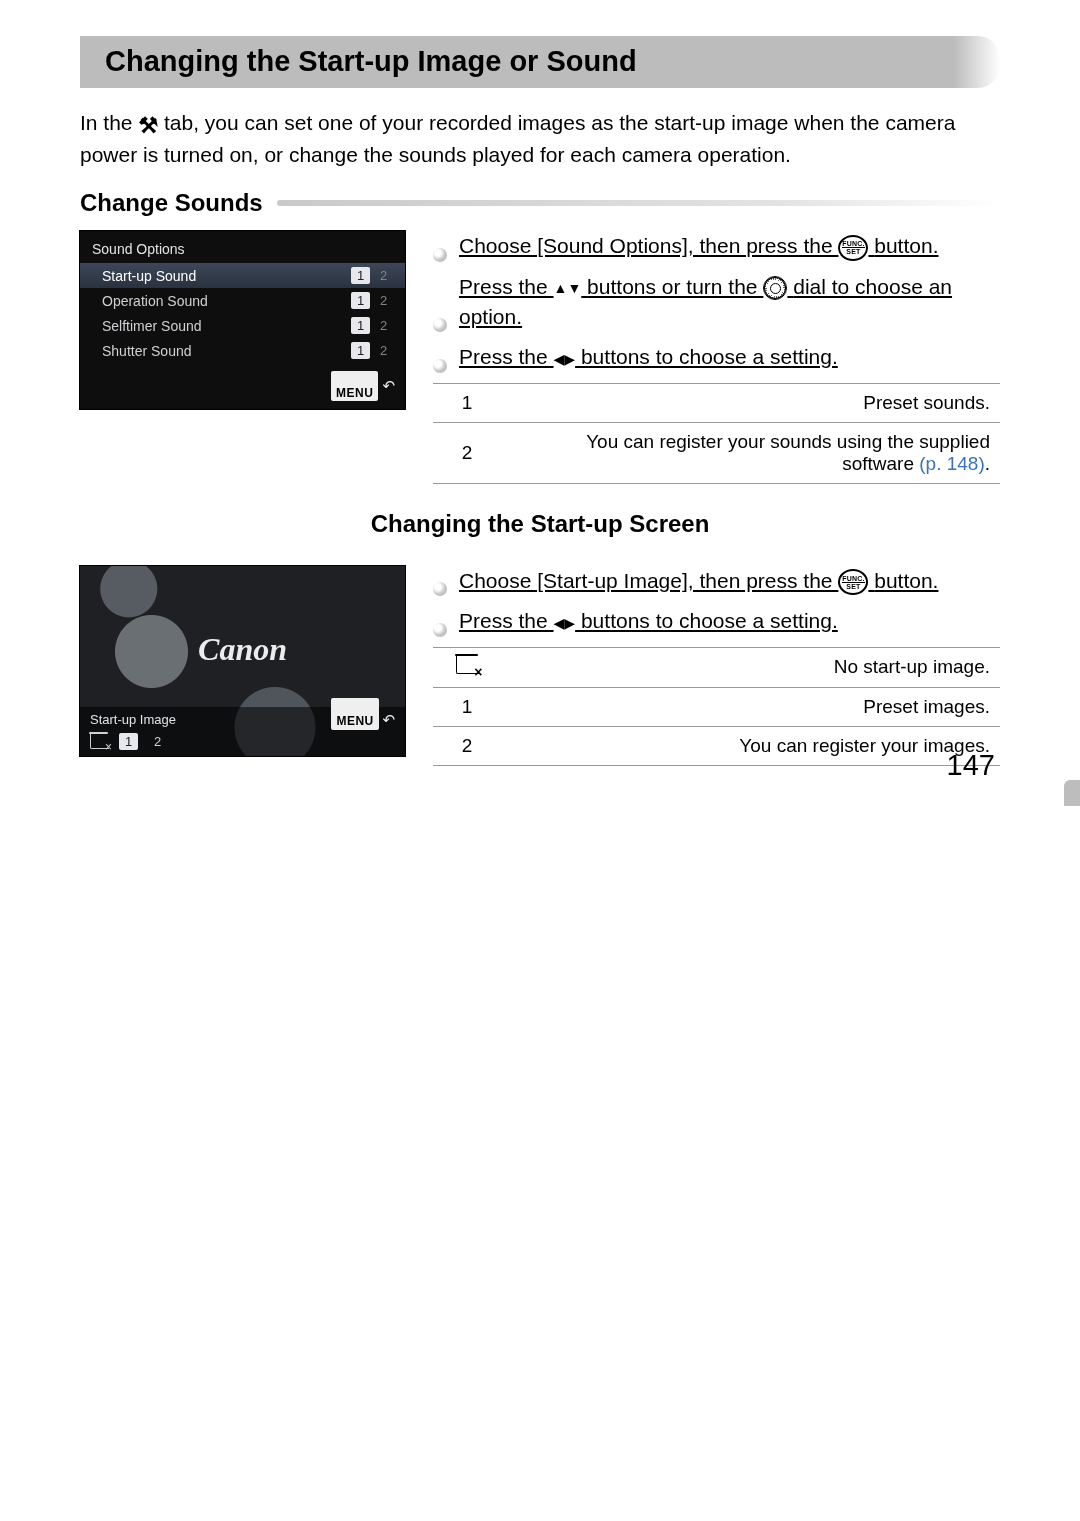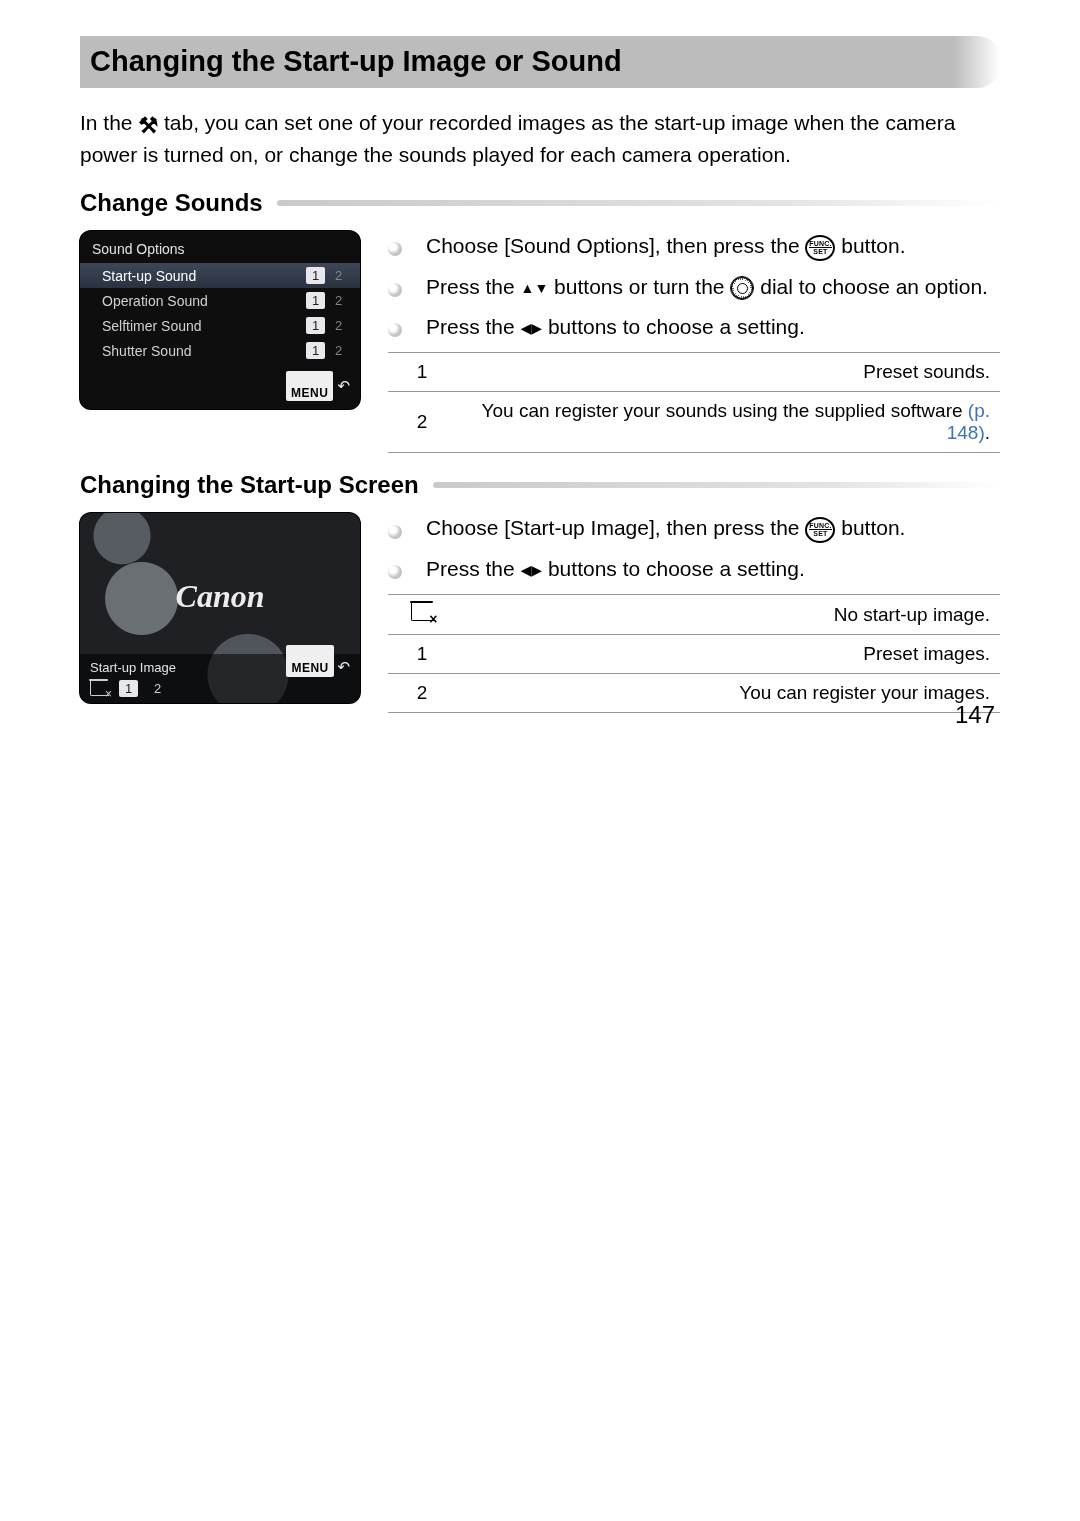--- a/index.html
+++ b/index.html
@@ -10,21 +10,21 @@
     background: #fff;
     color: #000;
   }
   .page {
     padding: 30px 80px 40px 80px;
     position: relative;
   }
   .title-bar {
     background: linear-gradient(to right, #bcbcbc, #bcbcbc 95%, #fff);
     border-radius: 0 22px 22px 0;
-    padding: 10px 20px 10px 10px;
+    padding: 10px 20px 10px 25px;
     margin: 6px 0 20px 0;
     font: 800 29px/1.1 Arial, sans-serif;
   }
   .intro {
     font-size: 21px;
     line-height: 1.4;
     margin: 12px 0 22px 0;
   }
   .sec-head {
     font: 800 24px/1 Arial, sans-serif;
@@ -38,24 +38,24 @@
     height: 6px;
     border-radius: 10px;
     background: linear-gradient(to right, #c9c9c9, #e3e3e3 70%, #fff);
   }
   .two-col {
     display: flex;
     gap: 28px;
     align-items: flex-start;
   }
   .lcd {
-    width: 280px;
+    width: 325px;
     background: #0e0e0e;
     color: #cfd0d4;
-    border-radius: 11px;
+    border-radius: 0;
     font-family: Arial, sans-serif;
     overflow: hidden;
     box-shadow: 0 0 0 1px #000;
   }
   .lcd .hdr {
     font-size: 14px;
     color: #e2e2e6;
     padding: 10px 12px 6px 12px;
   }
   .lcd .row {
@@ -134,22 +134,22 @@
     position:relative; border-radius:0 0 0 2px;
   }
   .noimg-icon::before{
      content:""; position:absolute; left:-2px; top:-2px; width:19px; height:2px; background:#cfd0d4; border-radius:1px;
   }
   .noimg-icon::after{
     content:"×"; position:absolute; right:-3px; bottom:-6px; font-size:12px; color:#cfd0d4;
   }
   .right-col { flex:1; }
   .bullet {
-    display:flex; align-items:center; gap:24px;
-    font-size: 21px; line-height:1.45; margin: 0 0 10px 0;
+    display:flex; align-items:flex-end; gap:12px;
+    font-size: 21px; line-height:1.45; margin: 0 0 10px 0; text-decoration: underline;
   }
   .bullet .dot {
     width:14px; height:14px; border-radius:50%;
     background: radial-gradient(circle at 35% 35%, #fff 0 25%, #c7c7c7 55%, #b3b3b3);
     margin-top:6px; flex-shrink:0;
   }
   .icon-inline {
     display:inline-block; vertical-align:middle;
   }
   .func-set {
@@ -201,21 +201,21 @@
   }
   .tbl-noimg::before{
      content:""; position:absolute; left:-2px; top:-2px; width:23px; height:2px; background:#000; border-radius:1px;
   }
   .tbl-noimg::after{
     content:"×"; position:absolute; right:-4px; bottom:-7px; font-size:14px; color:#000; font-weight:bold;
   }
   .link { color:#3a74b8; }
   .page-num {
     position:absolute; right:85px; bottom:24px;
-    font-size:24px;
+    font-size:29px;
   }
   .sidetab {
     position:absolute; right:0; top:780px; width:16px; height:56px;
     background:#bdbdbd; border-radius:6px 0 0 6px;
   }
 </style>
 </head>
 <body>
 
 <div class="page">
@@ -312,21 +312,21 @@
           <td>
             <span>You can register your sounds using the supplied software </span>
             <span class="link">(p. 148)</span><span>.</span>
           </td>
         </tr>
       </tbody>
         </table>
     </div>
   </div>
 
-  <div class="sec-head" style="margin-top:20px;">
+  <div class="sec-head" style="margin-top:28px;flex-direction:column;">
     <span>Changing the Start-up Screen</span>
     <span class="head-rule"></span>
   </div>
 
   <div class="two-col">
     <div class="lcd startup">
       <div class="canon">Canon</div>
       <div class="bottom">
         <div class="r1">
           <span>Start-up Image</span>

